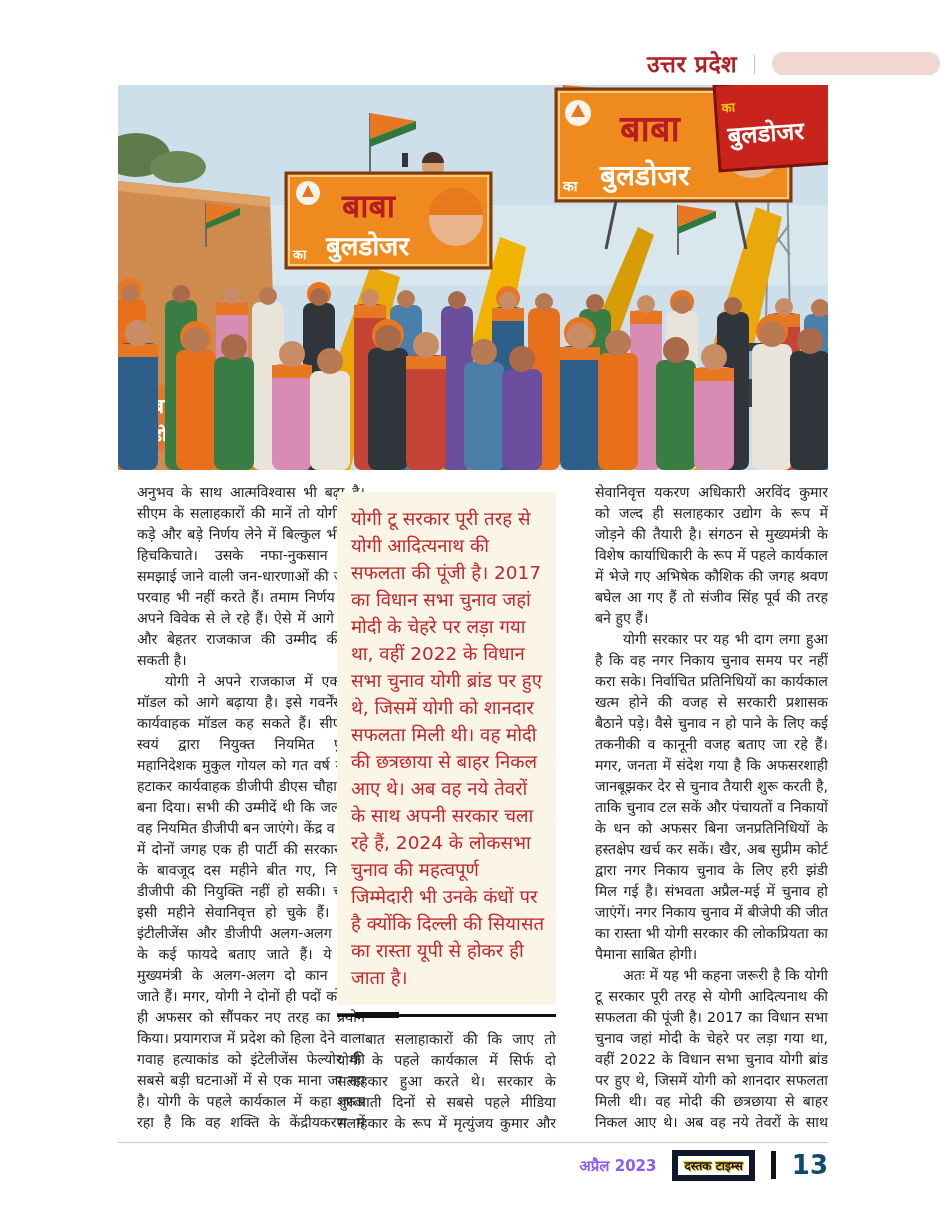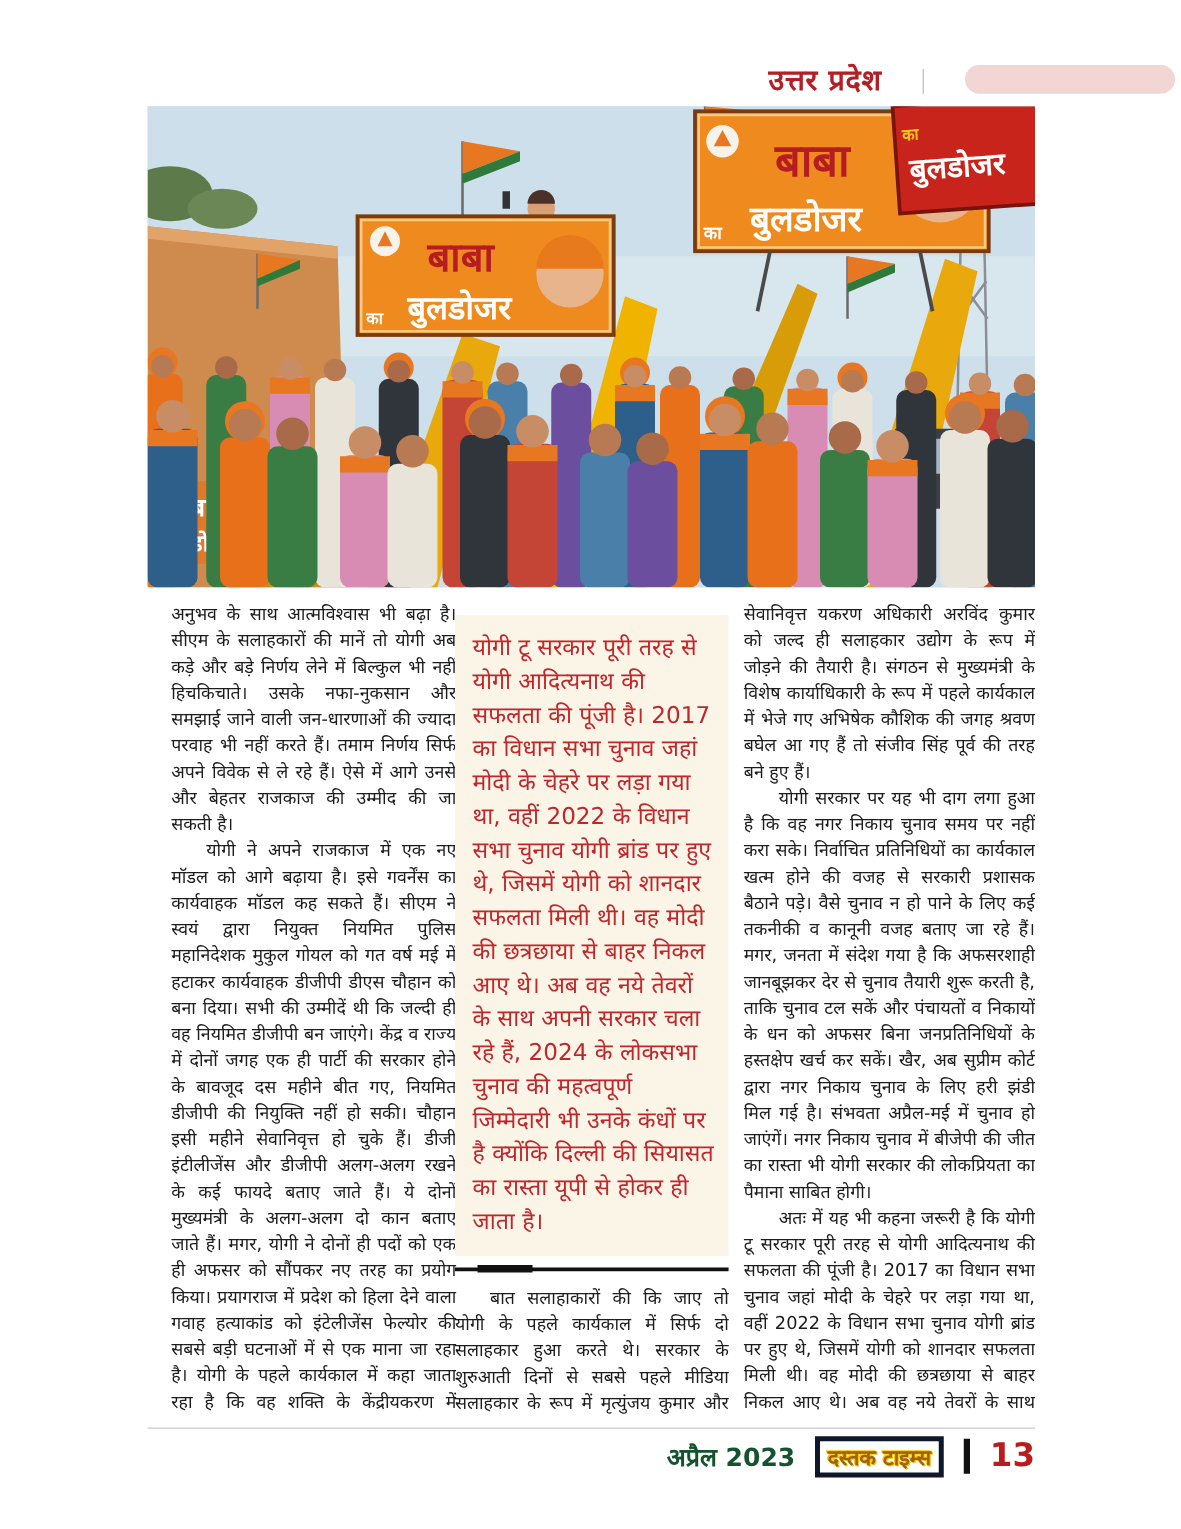--- a/index.html
+++ b/index.html
@@ -3,52 +3,52 @@
 <meta charset="utf-8">
 <style>
   html,body{margin:0;padding:0;}
   body{
     width:945px;height:1223px;position:relative;background:#ffffff;
     font-family:"DejaVu Sans","Liberation Sans",sans-serif;color:#1d1d1d;
     overflow:hidden;
   }
   
   .header{position:absolute;top:48px;left:118px;width:822px;height:30px;
-    display:flex;align-items:center;justify-content:flex-end;gap:30px;}
+    display:flex;align-items:center;justify-content:flex-end;gap:14px;}
   .section-title{color:#b02025;font-size:23px;font-weight:bold;letter-spacing:.5px;}
   .header-divider{color:#b9bcc6;font-size:20px;font-weight:300;}
   .header-pill{width:168px;height:23px;border-radius:12px;background:#f2d6d3;}
   
   .photo{position:absolute;left:118px;top:85px;width:710px;height:385px;
     overflow:hidden;background:#cddfea;}
   .photo svg{display:block;}
   
   .col{position:absolute;top:482px;height:652px;overflow:hidden;
     text-align:justify;font-size:14.2px;line-height:21px;color:#1c1c1c;}
   .col p{margin:0;}
   .col p.indent{text-indent:28px;}
   .col-left{left:118px;width:228px;margin-left:19px;}
-  .col-mid{left:364px;width:219px;}
+  .col-mid{left:337px;width:219px;}
   .col-right{left:595px;width:233px;}
   
   .quote-box{background:#faf5e6;padding:13px 12px 14px 14px;margin-top:10px;
     color:#c0272d;font-size:18.5px;line-height:27px;font-weight:500;text-align:left;}
   .quote-rule{position:relative;height:10px;margin:6px 0 8px 0;}
   .quote-rule .thin{position:absolute;left:0;right:0;top:3px;height:3px;background:#111;}
   .quote-rule .thick{position:absolute;left:18px;top:1px;width:44px;height:6px;background:#111;}
   
   .footer-rule{position:absolute;left:118px;top:1142px;width:710px;height:1px;background:#c9c9c9;}
   .footer{position:absolute;left:118px;top:1148px;width:710px;height:34px;
     display:flex;align-items:center;justify-content:flex-end;gap:16px;}
-  .issue-date{font-weight:bold;font-size:20px;color:#14532d;}
-  .magazine-logo{background:#fff;border:4px solid #0f172a;padding:1px 6px;
-    color:#a16207;font-weight:bold;font-size:17px;
+  .issue-date{font-weight:bold;font-size:15px;color:#8b5cf6;}
+  .magazine-logo{background:#fff;border:6px solid #0f172a;padding:1px 6px;
+    color:#0f172a;font-weight:bold;font-size:12px;
     text-shadow:1px 1px 0 #f5c518, -1px -1px 0 #f5c518;white-space:nowrap;}
   .footer-bar{width:5px;height:28px;background:#111;}
-  .page-number{font-size:26px;font-weight:bold;color:#b91c1c;line-height:28px;}
+  .page-number{font-size:26px;font-weight:bold;color:#0c4a6e;line-height:28px;}
 </style>
 </head>
 <body>
 
 <div class="header">
   <span class="section-title">उत्तर प्रदेश</span>
   <span class="header-divider">|</span>
   <span class="header-pill"></span>
 </div>
 

